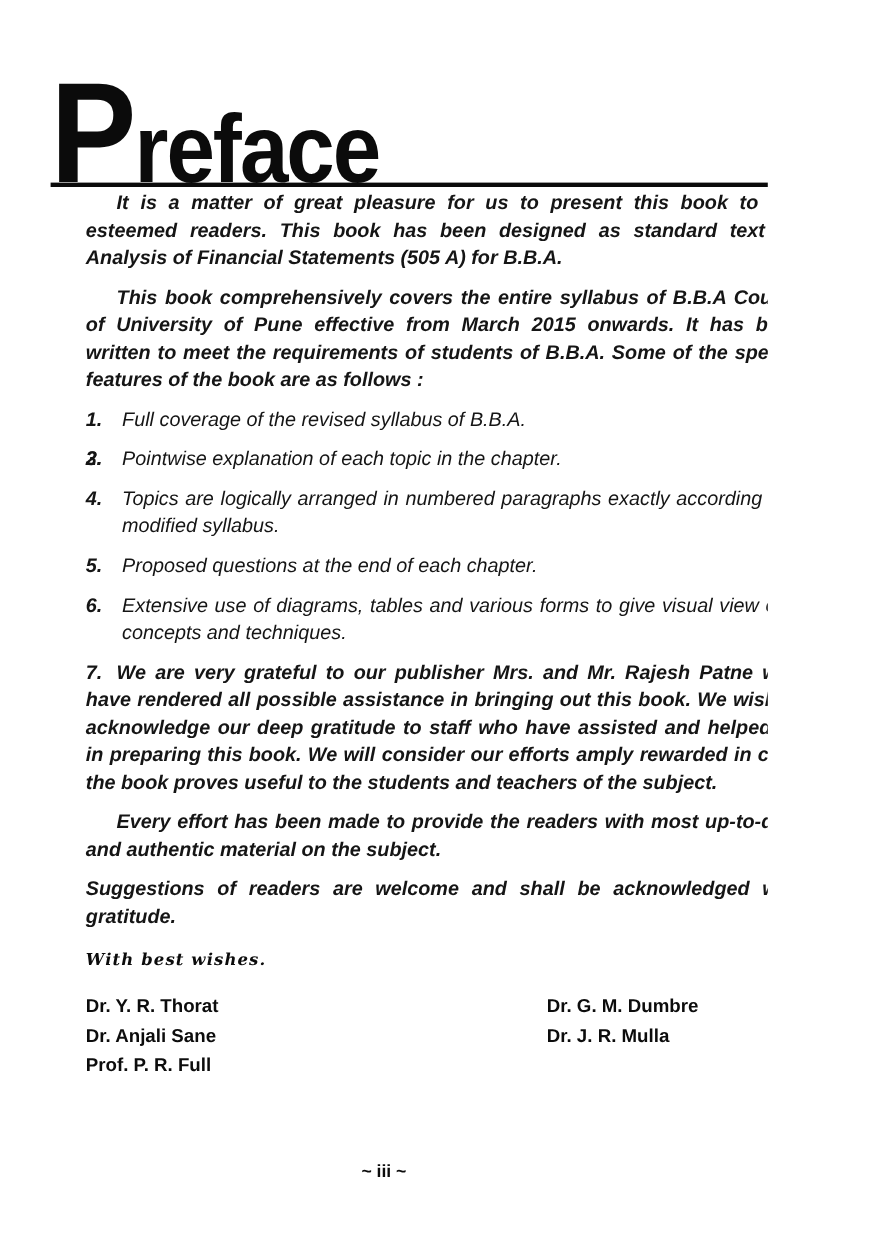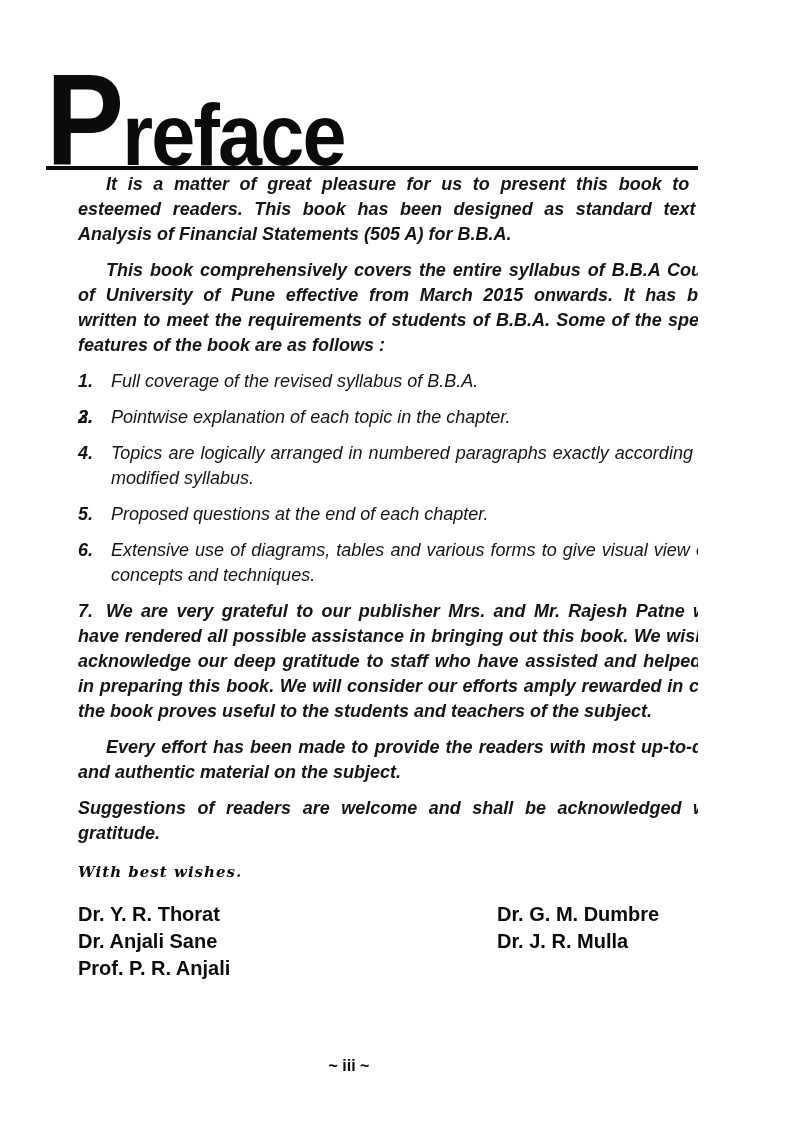--- a/index.html
+++ b/index.html
@@ -77,21 +77,21 @@
     font-weight: 700;
     font-size: 15px;
     letter-spacing: 1px;
     color: #0c0c0c;
     text-align: left;
   }
   .signatures {
     display: flex;
     font-style: normal;
     font-weight: 700;
-    font-size: 20px;
+    font-size: 17px;
     line-height: 27px;
     text-align: left;
     color: #0c0c0c;
   }
   .sig-col.left  { width: 419px; }
   .sig-col.right { flex: 1; }
   
   .page-number {
     position: absolute;
     left: 0;
@@ -153,21 +153,21 @@
     <p class="para indent">Every effort has been made to provide the readers with most up-to-date and authentic material on the subject.</p>
 
     <p class="para">Suggestions of readers are welcome and shall be acknowledged with gratitude.</p>
 
     <p class="closing">With best wishes.</p>
 
     <div class="signatures">
       <div class="sig-col left">
         <div>Dr. Y. R. Thorat</div>
         <div>Dr. Anjali Sane</div>
-        <div>Prof. P. R. Anjali</div>
+        <div>Prof. P. R. Full</div>
       </div>
       <div class="sig-col right">
         <div>Dr. G. M. Dumbre</div>
         <div>Dr. J. R. Mulla</div>
       </div>
     </div>
 
   </div>
 
   <div class="page-number">~ iii ~</div>

